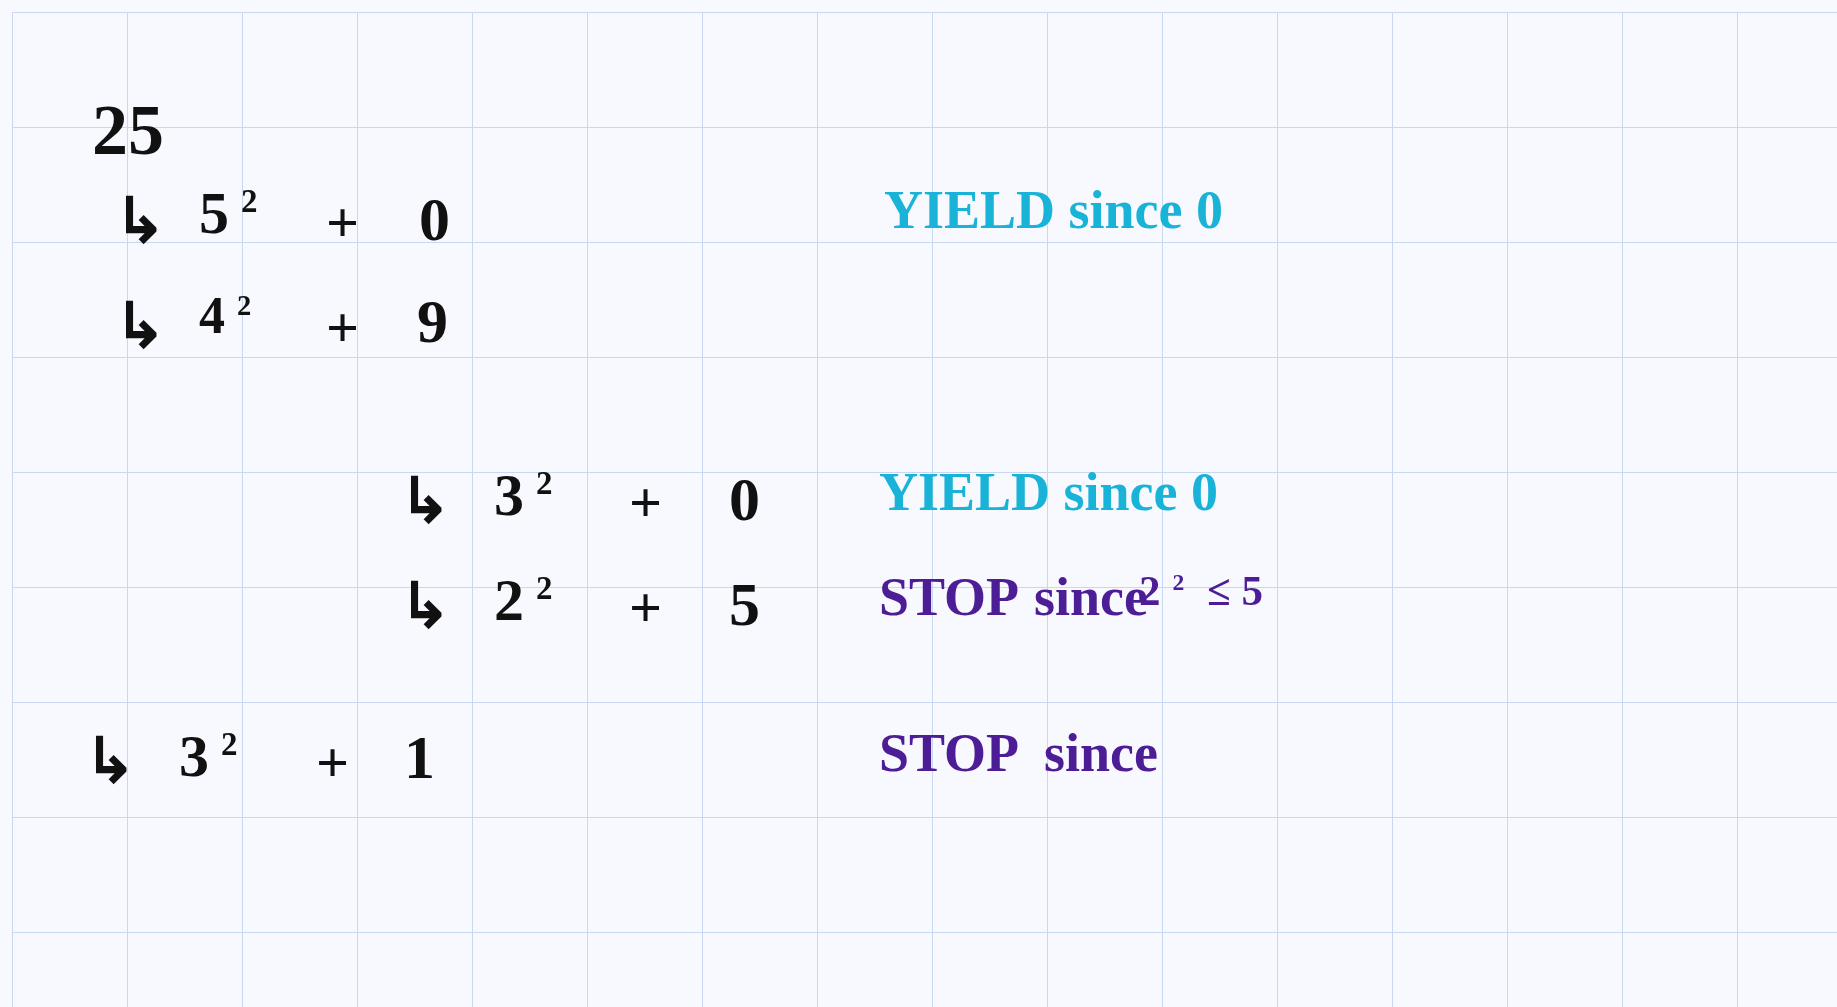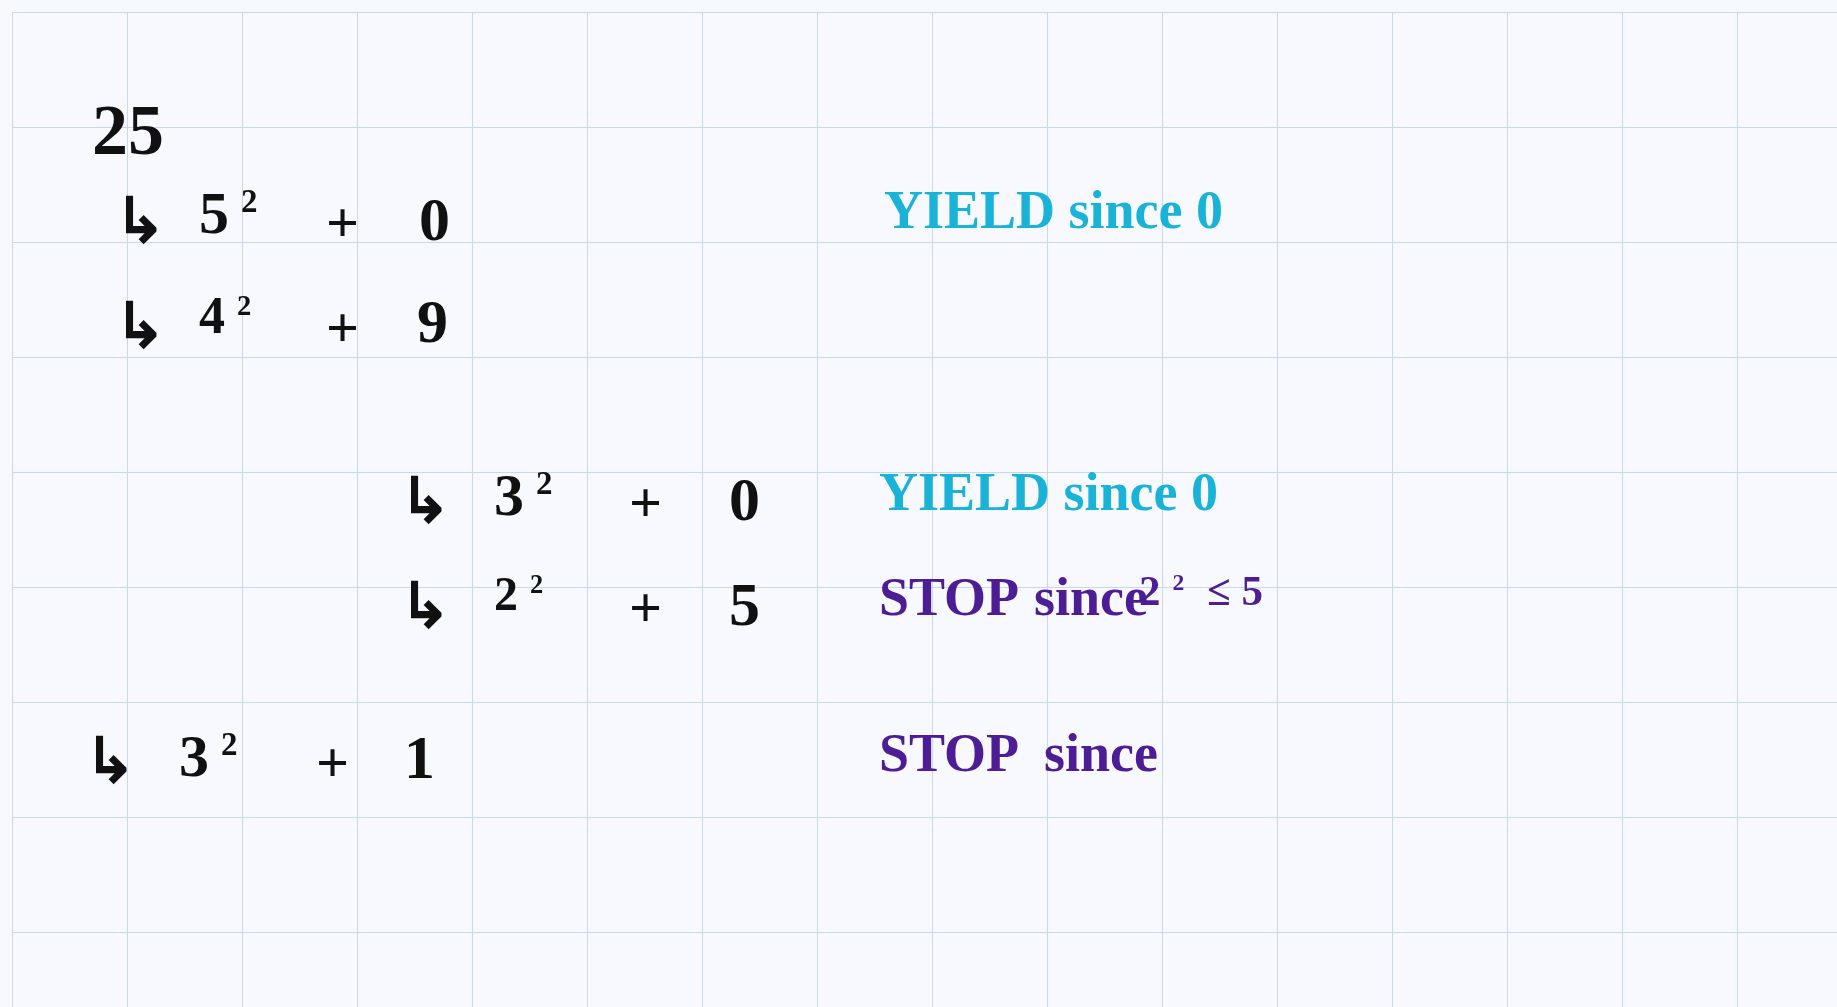--- a/index.html
+++ b/index.html
@@ -64,21 +64,21 @@
 
     
     .row3-arrow { top: 440px; left: 375px; font-size: 62px; }
     .row3-3sq { top: 437px; left: 470px; font-size: 60px; }
     .row3-plus { top: 445px; left: 605px; font-size: 58px; }
     .row3-0 { top: 440px; left: 705px; font-size: 62px; }
     .row3-yield { top: 437px; left: 855px; font-size: 54px; }
 
     
     .row4-arrow { top: 545px; left: 375px; font-size: 62px; }
-    .row4-2sq { top: 542px; left: 470px; font-size: 48px; }
+    .row4-2sq { top: 542px; left: 470px; font-size: 60px; }
     .row4-plus { top: 550px; left: 605px; font-size: 58px; }
     .row4-5 { top: 545px; left: 705px; font-size: 62px; }
     .row4-stop { top: 542px; left: 855px; font-size: 54px; }
     .row4-since { top: 542px; left: 1010px; font-size: 54px; }
     .row4-cond { top: 542px; left: 1115px; font-size: 43px; }
 
     
     .row5-arrow { top: 700px; left: 60px; font-size: 62px; }
     .row5-3sq { top: 698px; left: 155px; font-size: 60px; }
     .row5-plus { top: 705px; left: 292px; font-size: 58px; }

